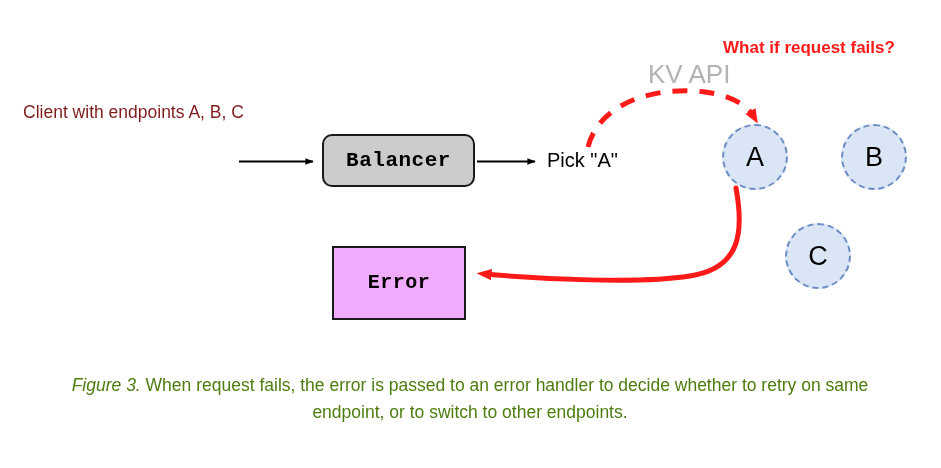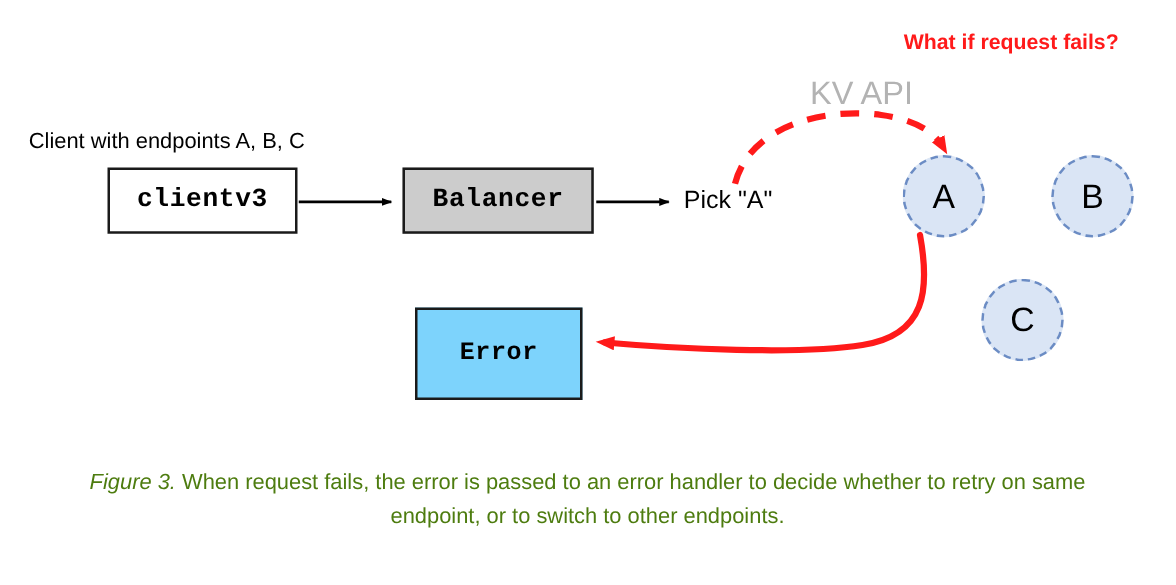--- a/index.html
+++ b/index.html
@@ -50,52 +50,53 @@
     left: 86px; top: 134px;
     width: 152px; height: 53px;
     background: #ffffff;
     font-size: 21px;
   }
   .box-balancer {
     left: 322px; top: 134px;
     width: 153px; height: 53px;
     background: #cccccc;
     font-size: 21px;
+    border-radius: 10px;
   }
   .box-errorhandler {
     left: 332px; top: 246px;
     width: 134px; height: 74px;
-    background: #7dd3fc;
+    background: #f0abfc;
     font-size: 20px;
   }
   .box-errorhandler .ln { display: block; }
 
   
   .label {
     position: absolute;
     white-space: nowrap;
     line-height: 1;
   }
   .label-client-endpoints {
     left: 23px; top: 104px;
     font-size: 17.5px;
-    color: #000000;
+    color: #7f1d1d;
   }
   .label-pick {
     left: 547px; top: 150px;
     font-size: 20px;
     color: #000000;
   }
   .label-kvapi {
     left: 648px; top: 61px;
     font-size: 26px;
     color: #b3b3b3;
   }
   .label-whatif {
-    left: 723px; top: 25px;
+    left: 723px; top: 39px;
     font-size: 17px;
     font-weight: bold;
     color: #ff1a1a;
   }
 
   
   .endpoint {
     position: absolute;
     width: 66px; height: 66px;
     box-sizing: border-box;
@@ -157,23 +158,20 @@
   </svg>
 
   <div class="label label-client-endpoints">Client with endpoints A, B, C</div>
 
   <div class="label label-pick">Pick "A"</div>
 
   <div class="label label-kvapi">KV API</div>
 
   <div class="label label-whatif">What if request fails?</div>
 
-  <div class="node box box-clientv3">
-    <span>clientv3</span>
-  </div>
 
   <div class="node box box-balancer">
     <span>Balancer</span>
   </div>
 
   <div class="node box box-errorhandler">
     <span class="ln">Error</span>
   </div>
 
   <div class="endpoint ep-a">

